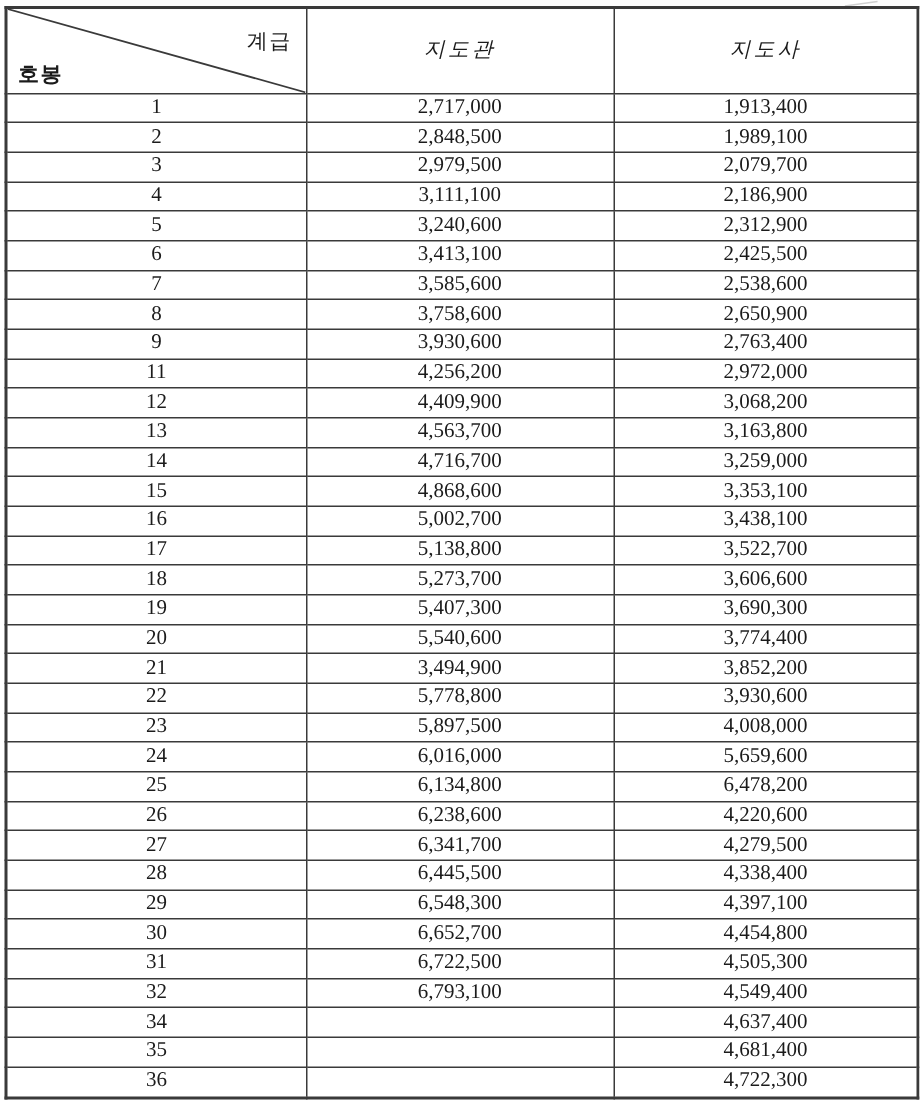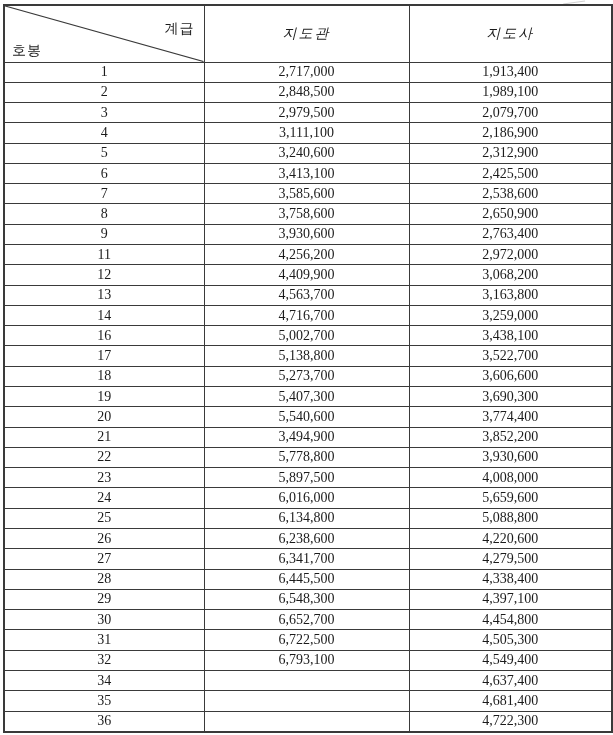--- a/index.html
+++ b/index.html
@@ -47,21 +47,21 @@
     position: absolute; left: 0; top: 0;
     width: 100%; height: 100%;
     display: block;
   }
   th.corner .corner-top-right {
     position: absolute; top: 4px; right: 9px;
     font-size: 14px; letter-spacing: 1px; margin-top: 12px;
   }
   th.corner .corner-bottom-left {
     position: absolute; bottom: 4px; left: 7px;
-    font-size: 14px; letter-spacing: 1px;
+    font-size: 14px; letter-spacing: 1px; font-weight: bold;
   }
   th.colhead { letter-spacing: 2px; font-style: italic; }
 
   td.step-cell { padding-right: 30px; }
 
   .crop-artifact {
     position: absolute;
     left: 563px; top: 0;
     width: 22px; height: 3px;
     border-bottom: 1px solid #bdbdbd;
@@ -155,20 +155,25 @@
           <td class="step-cell">13</td>
           <td>4,563,700</td>
           <td>3,163,800</td>
         </tr>
         <tr>
           <td class="step-cell">14</td>
           <td>4,716,700</td>
           <td>3,259,000</td>
         </tr>
         <tr>
+          <td class="step-cell">15</td>
+          <td>4,868,600</td>
+          <td>3,353,100</td>
+        </tr>
+        <tr>
           <td class="step-cell">16</td>
           <td>5,002,700</td>
           <td>3,438,100</td>
         </tr>
         <tr>
           <td class="step-cell">17</td>
           <td>5,138,800</td>
           <td>3,522,700</td>
         </tr>
         <tr>
@@ -202,21 +207,21 @@
           <td>4,008,000</td>
         </tr>
         <tr>
           <td class="step-cell">24</td>
           <td>6,016,000</td>
           <td>5,659,600</td>
         </tr>
         <tr>
           <td class="step-cell">25</td>
           <td>6,134,800</td>
-          <td>5,088,800</td>
+          <td>6,478,200</td>
         </tr>
         <tr>
           <td class="step-cell">26</td>
           <td>6,238,600</td>
           <td>4,220,600</td>
         </tr>
         <tr>
           <td class="step-cell">27</td>
           <td>6,341,700</td>
           <td>4,279,500</td>

